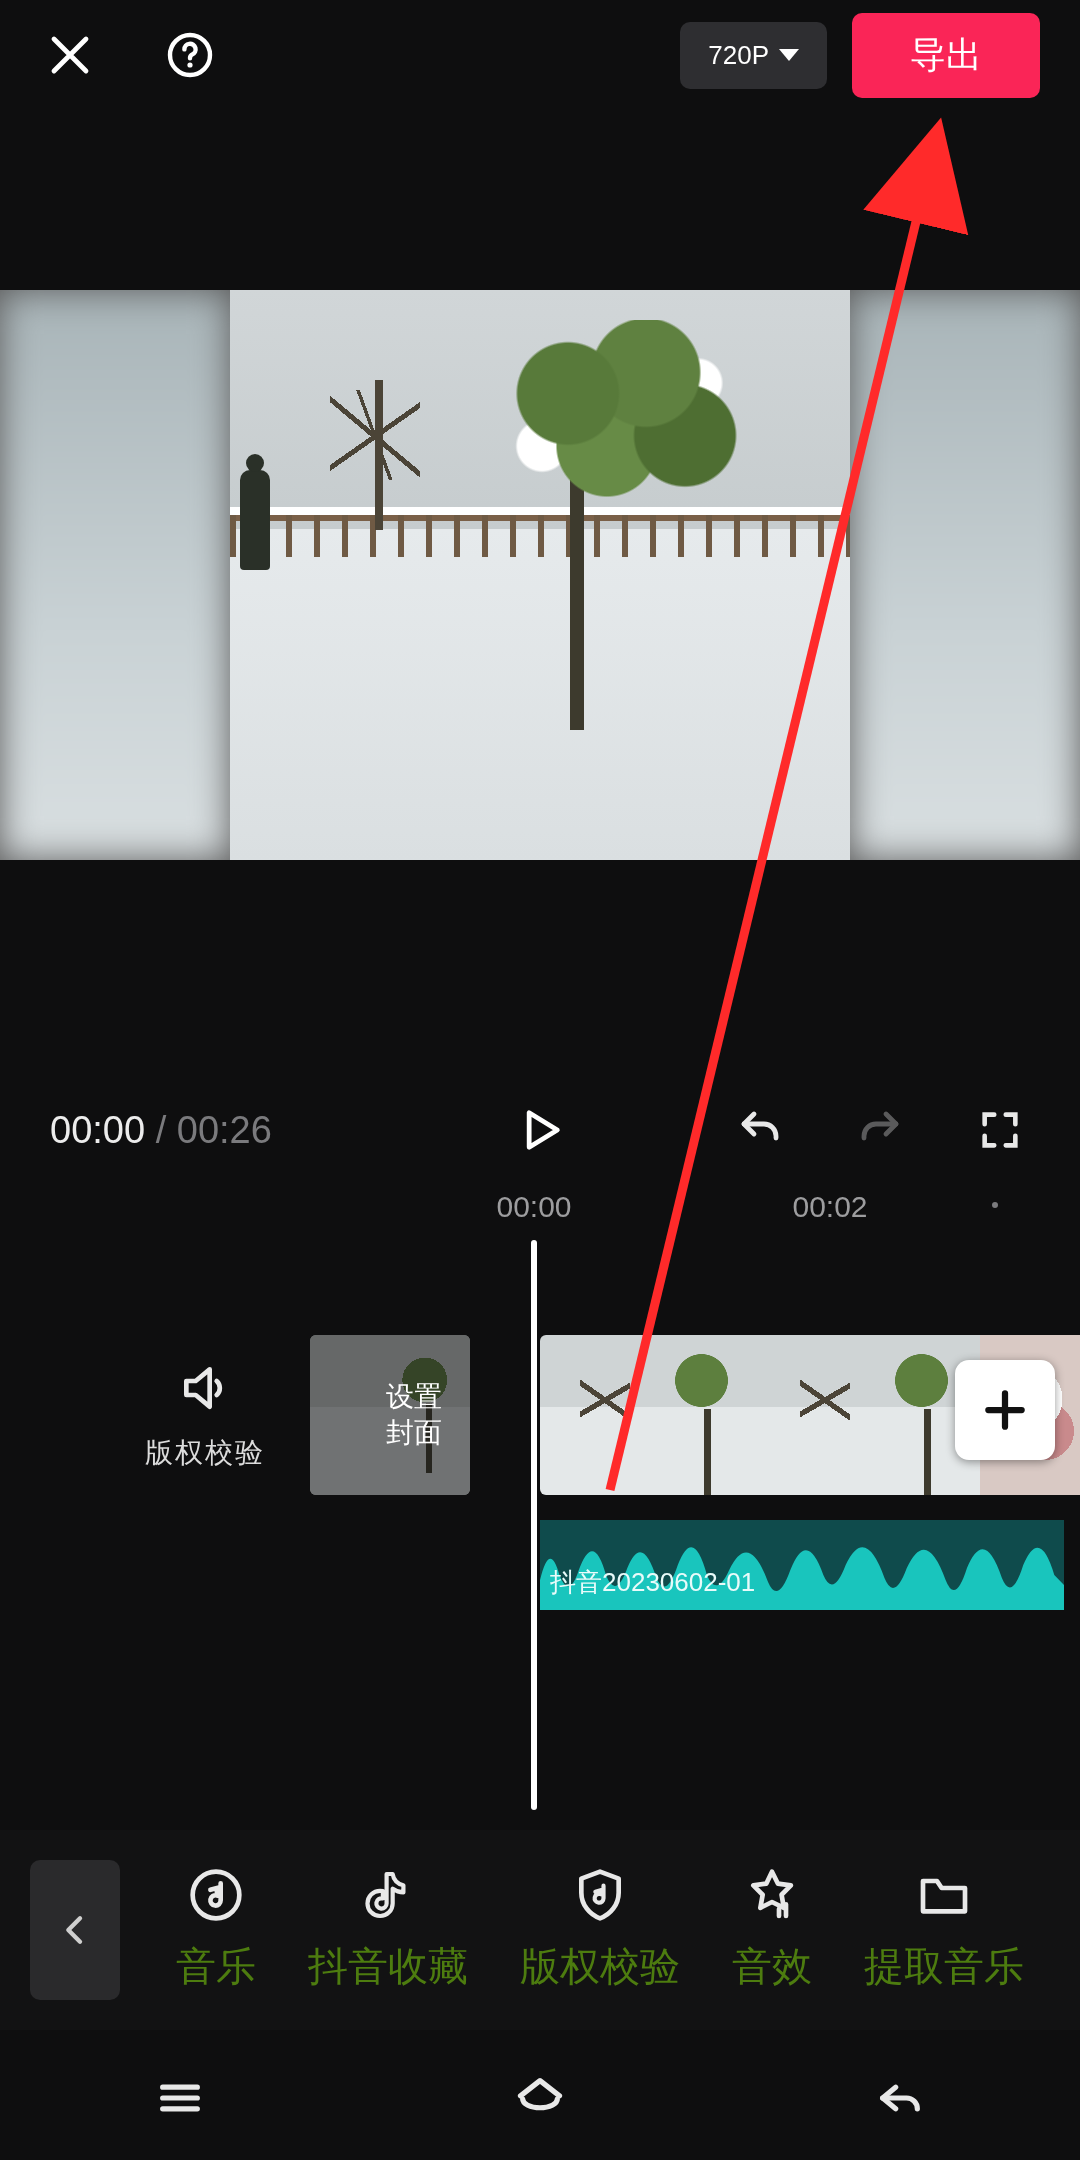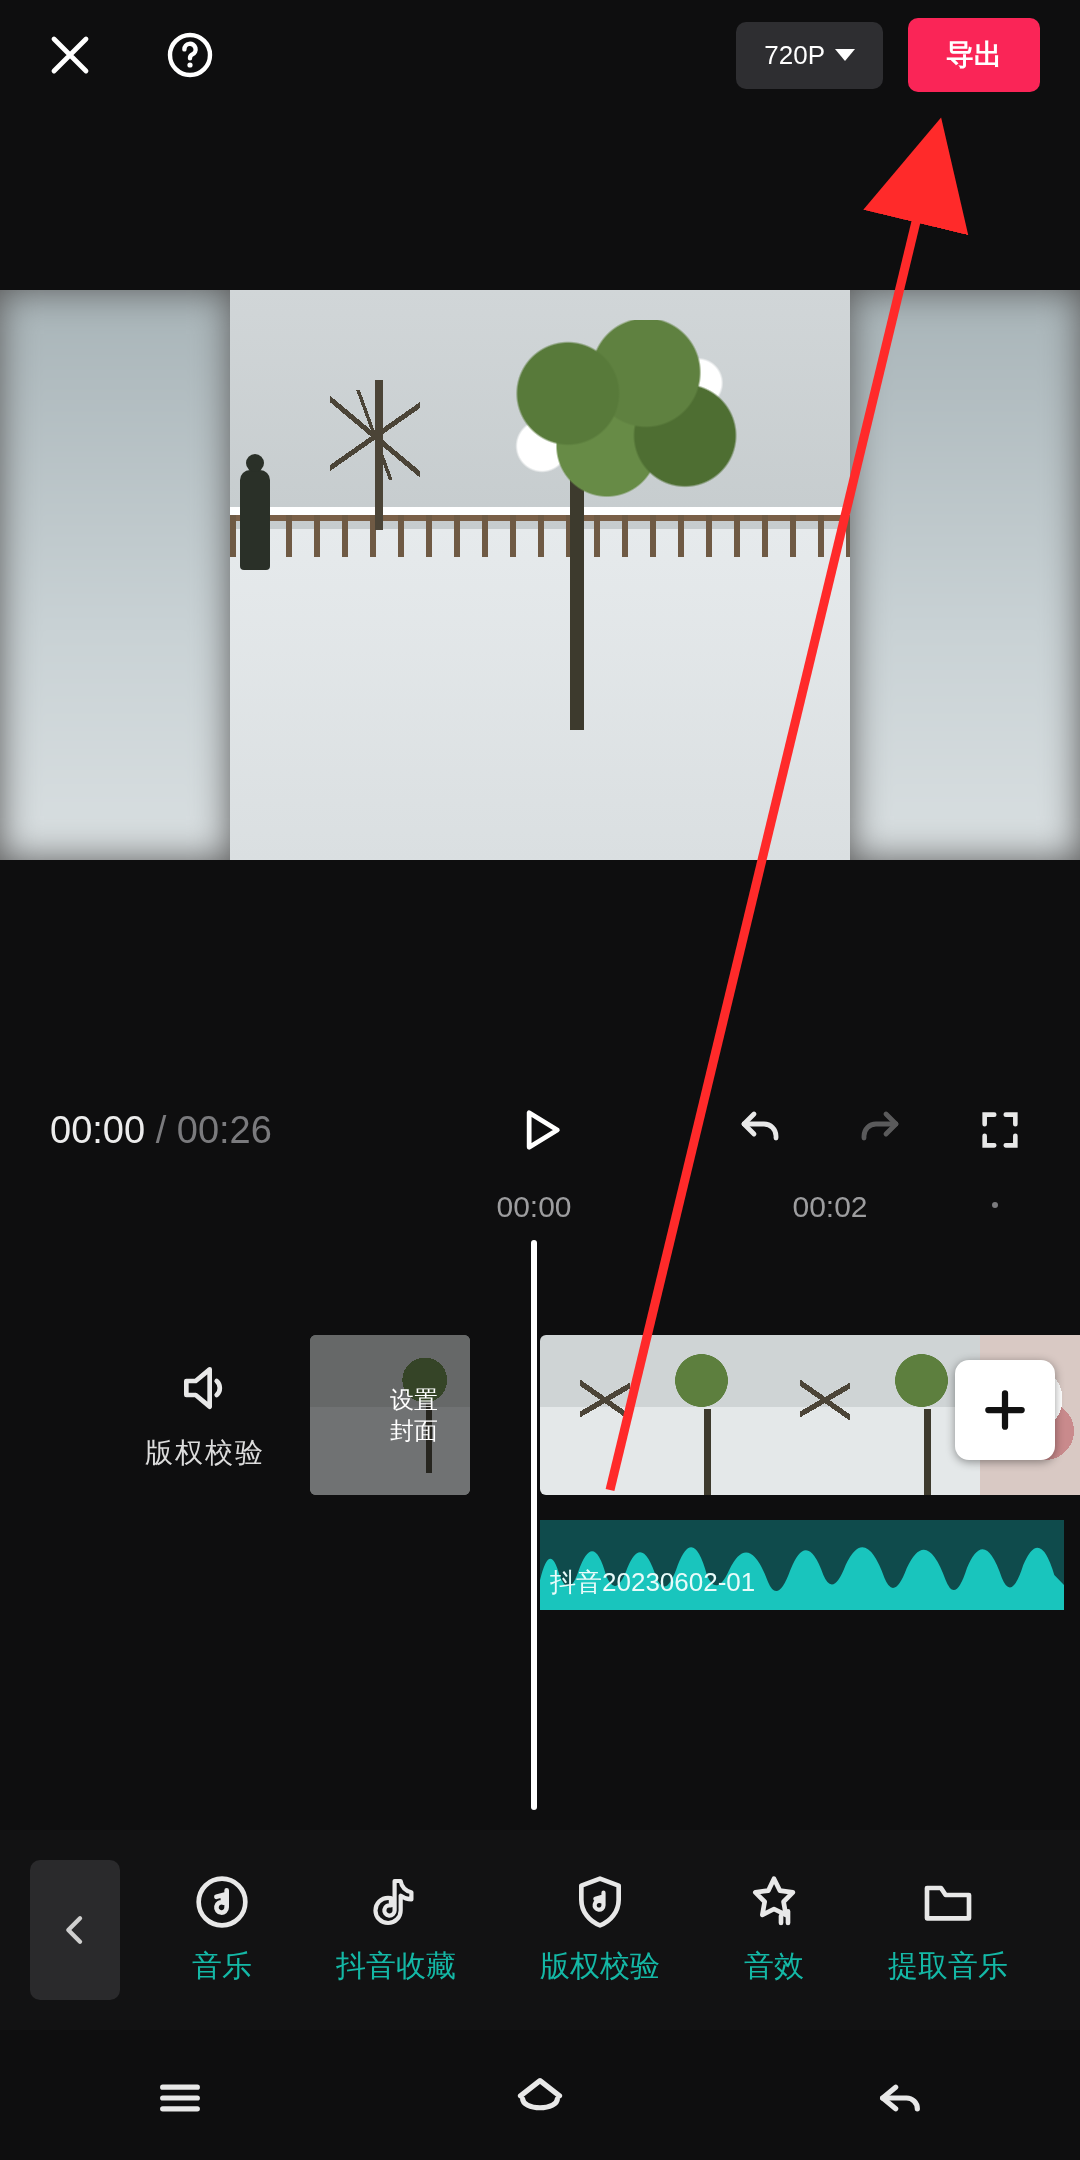--- a/index.html
+++ b/index.html
@@ -6,21 +6,21 @@
   html,body { width:1080px; height:2160px; background:#000; color:#fff; overflow:hidden; }
   #app { position:relative; width:1080px; height:2160px; background:#0e0e0f; }
 
   
   .topbar { position:absolute; top:0; left:0; width:100%; height:110px; display:flex; align-items:center; padding:0 40px; }
   .topbar .left { display:flex; align-items:center; gap:60px; }
   .topbar .right { margin-left:auto; display:flex; align-items:center; gap:25px; }
   .icon-btn { width:60px; height:60px; display:flex; align-items:center; justify-content:center; }
   .res-btn { background:#2e2e31; color:#fff; font-size:26px; font-weight:500; padding:18px 28px; border-radius:10px; display:flex; align-items:center; gap:10px; }
   .res-btn .tri { width:0;height:0;border-left:10px solid transparent;border-right:10px solid transparent;border-top:12px solid #fff; display:inline-block;}
-  .export-btn { background:#fa2557; color:#fff; font-size:28px; font-weight:700; padding:18px 38px; border-radius:10px; }
+  .export-btn { background:#fa2557; color:#fff; font-size:36px; font-weight:400; padding:18px 58px; border-radius:10px; }
 
   
   .preview-wrap { position:absolute; top:290px; left:0; width:1080px; height:570px; background:#5b5b5b; overflow:hidden; }
   .preview-bg-l, .preview-bg-r { position:absolute; top:0; width:230px; height:100%; filter:blur(18px); }
   .preview-bg-l { left:0; background:linear-gradient(180deg,#a8b4b8 0%,#c9d2d5 60%,#d9dfe1 100%); }
   .preview-bg-r { right:0; background:linear-gradient(180deg,#a8b4b8 0%,#c9d2d5 60%,#d9dfe1 100%); }
   .preview-center { position:absolute; left:230px; width:620px; height:100%; }
   .sky { position:absolute; inset:0 0 58% 0; background:linear-gradient(180deg,#d1d6d8,#c6ccce); }
   .snow { position:absolute; inset:42% 0 0 0; background:linear-gradient(180deg,#e6eaec,#dadfe1); }
   .fence { position:absolute; top:38%; left:0; right:0; height:50px;
@@ -70,21 +70,21 @@
   .mute-block { position:absolute; left:140px; top:100px; width:130px; text-align:center; }
   .mute-block .lbl { font-size:28px; color:#dcdcdc; margin-top:14px; letter-spacing:2px; }
 
   .cover-block { position:absolute; left:310px; top:75px; width:160px; height:160px; border-radius:6px; overflow:hidden; }
   .cover-thumb { position:absolute; inset:0; }
   .cover-thumb .s { position:absolute; inset:0 0 55% 0; background:#c9cfcf; }
   .cover-thumb .g { position:absolute; inset:45% 0 0 0; background:#e1e5e6; }
   .cover-thumb .t { position:absolute; left:90px; top:18px; width:55px; height:60px;
     background: radial-gradient(circle at 45% 45%, #5d7e3e 0 50%, transparent 50%); }
   .cover-thumb .t::after{content:"";position:absolute;left:26px;top:50px;width:6px;height:70px;background:#3d3a2d;}
-  .cover-overlay { position:absolute; inset:0; background:rgba(20,20,20,.55); display:flex; align-items:center; justify-content:center; font-size:24px; color:#fff; text-align:center; line-height:1.3;padding-left:48px; }
+  .cover-overlay { position:absolute; inset:0; background:rgba(20,20,20,.55); display:flex; align-items:center; justify-content:center; font-size:28px; color:#fff; text-align:center; line-height:1.3;padding-left:48px; }
 
   .video-track { position:absolute; left:540px; top:75px; height:160px; width:540px; border-radius:6px 0 0 6px; overflow:hidden; display:flex; }
   .frame { flex:0 0 220px; height:100%; position:relative; background:linear-gradient(180deg,#cfd4d5 0 45%,#e4e8e9 45% 100%); }
   .frame .tt { position:absolute; left:130px; top:14px; width:70px; height:70px;
     background: radial-gradient(circle at 45% 45%, #5d7f3e 0 48%, transparent 49%); }
   .frame .tt::after{content:"";position:absolute;left:34px;top:60px;width:7px;height:86px;background:#3d3a2d;}
   .frame .bt { position:absolute; left:40px; top:28px; width:50px; height:72px;
     background:linear-gradient(35deg,transparent 46%,#4b4437 46% 52%,transparent 52%),
                linear-gradient(-30deg,transparent 46%,#4b4437 46% 52%,transparent 52%);}
   .frame.alt { flex:0 0 100px; background:
@@ -96,21 +96,21 @@
 
   .audio-track { position:absolute; left:540px; top:260px; height:90px; width:524px; background:#0f4b4c; overflow:hidden; }
   .audio-track svg.wave { position:absolute; inset:0; width:100%; height:100%; }
   .audio-label { position:absolute; left:10px; bottom:10px; font-size:26px; color:#e8fbfa; }
 
   
   .toolbar { position:absolute; left:0; bottom:130px; width:100%; height:200px; background:#121213; display:flex; align-items:center; }
   .back-box { width:90px; height:140px; margin-left:30px; background:#2a2a2c; border-radius:10px; display:flex; align-items:center; justify-content:center; }
   .tools { flex:1; display:flex; justify-content:space-around; padding:0 30px; }
   .tool { display:flex; flex-direction:column; align-items:center; gap:16px; }
-  .tool .lbl { font-size:30px; color:#14b8a6; }
+  .tool .lbl { font-size:40px; color:#4d7c0f; }
   .tool svg { width:56px; height:56px; }
 
   
   .navbar { position:absolute; left:0; bottom:0; width:100%; height:120px; display:flex; align-items:center; justify-content:space-around; }
   .navbar svg { width:70px; height:52px; }
 
   
   .arrow-svg { position:absolute; left:0; top:0; width:1080px; height:2160px; pointer-events:none; }
 </style>
 </head>

